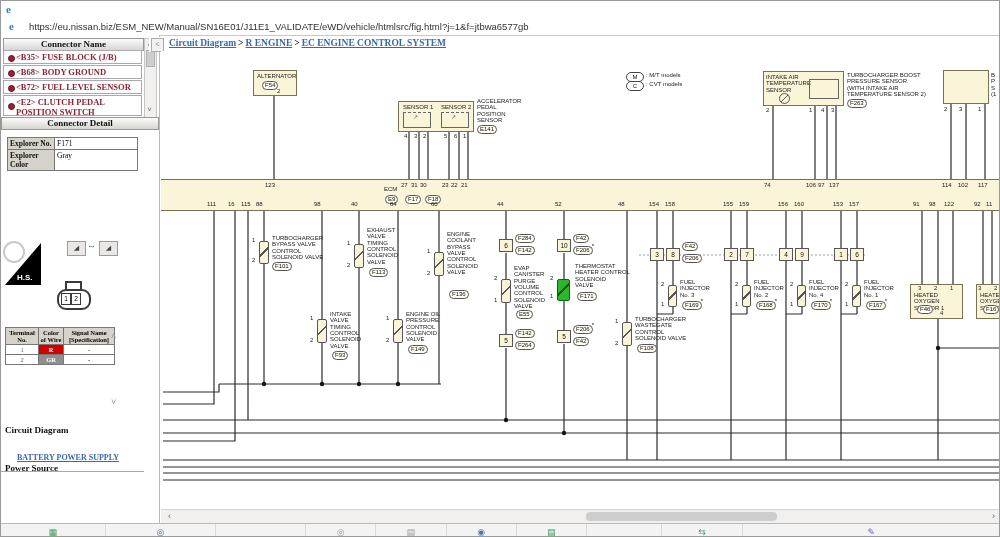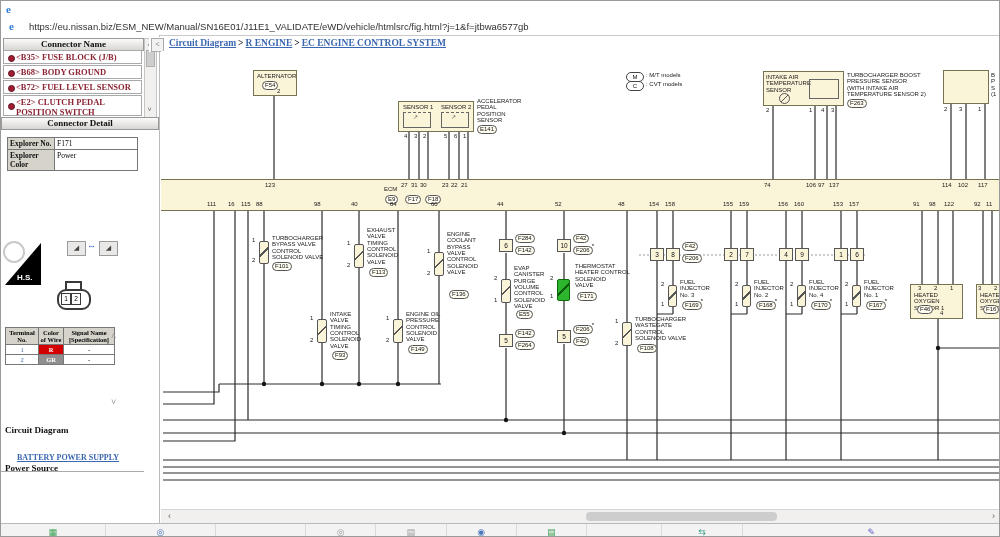--- a/index.html
+++ b/index.html
@@ -107,21 +107,21 @@
     <div class="phead" style="left:0;top:82px;width:156px;">Connector Detail</div>
 
     <table class="dt" style="left:6px;top:102px;">
       <tbody>
           <tr>
             <td class="dlab">Explorer No.</td>
             <td class="dval">F171</td>
           </tr>
       <tr>
             <td class="dlab">Explorer Color</td>
-            <td class="dval">Power</td>
+            <td class="dval">Gray</td>
           </tr>
     </tbody>
       </table>
 
     <div id="hsgear"></div>
     <div id="hstri"></div>
     <div id="hstxt">H.S.</div>
 
     <div class="zbtn" style="left:66px;top:206px;">◢</div>
     <span class="zarr" style="left:86px;top:205px;">↔</span>

